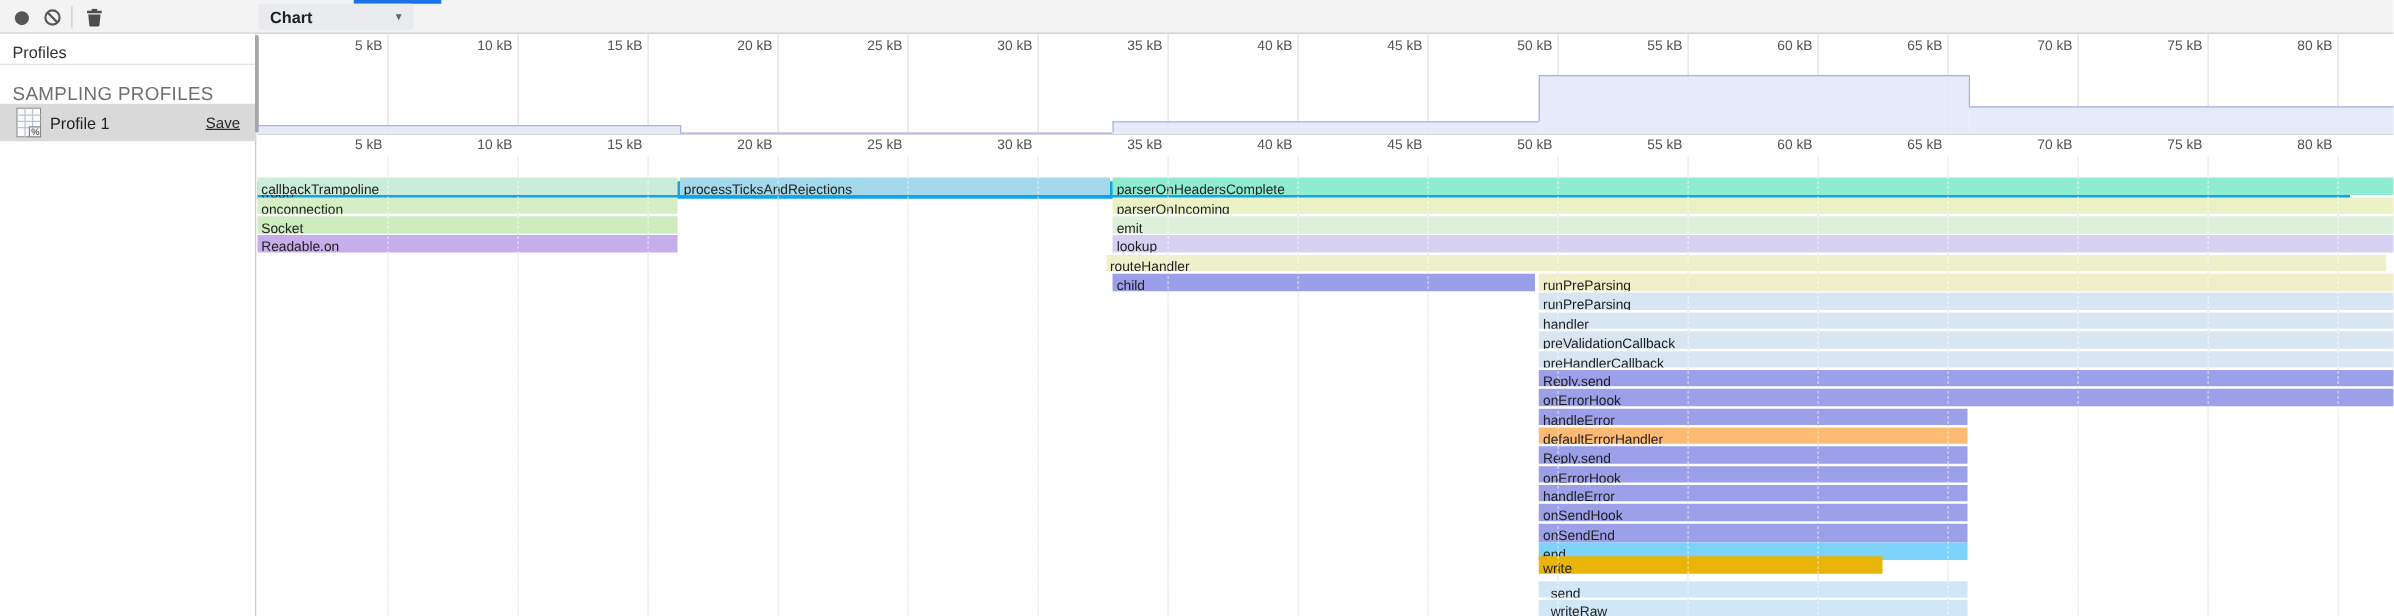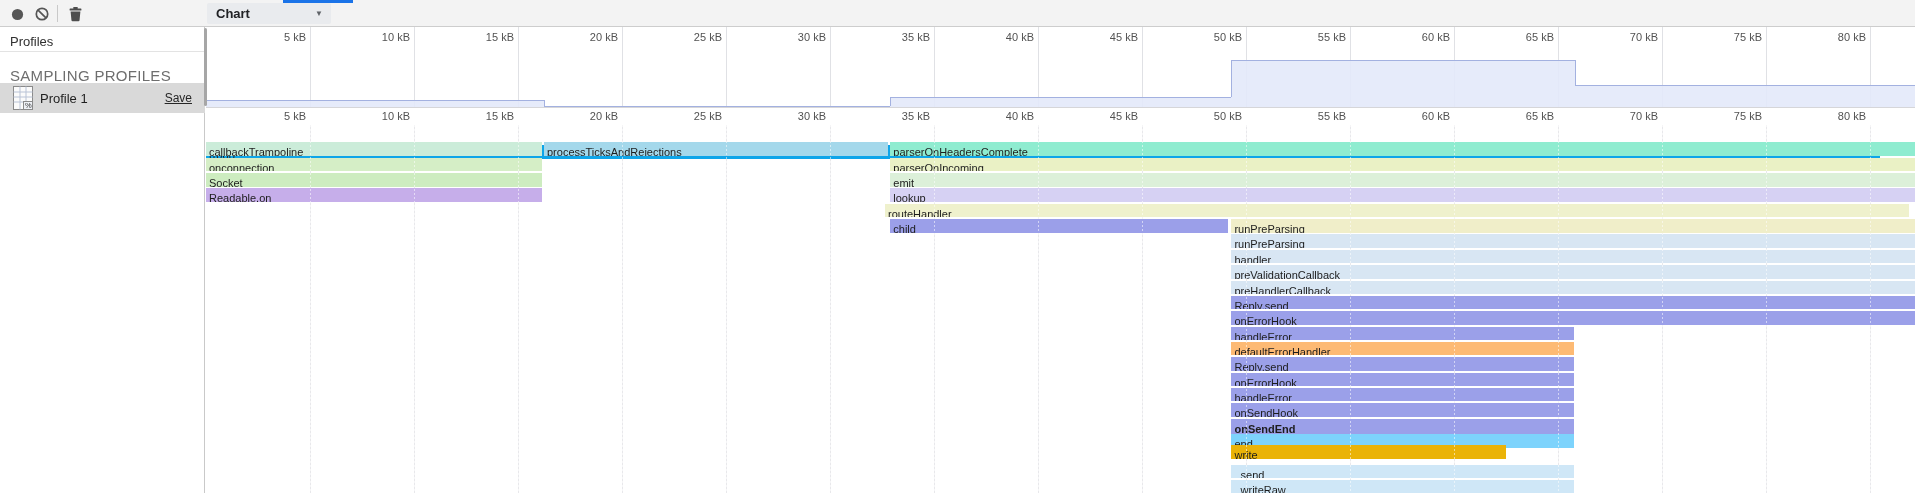--- a/index.html
+++ b/index.html
@@ -182,21 +182,21 @@
       <div class="flame-bar" style="left: 1231.44px; top: 265.15px; width: 683.32px; height: 13.5px; background: rgb(216, 230, 243);"><span>preValidationCallback</span></div>
       <div class="flame-bar" style="left: 1231.44px; top: 280.5px; width: 683.32px; height: 13.5px; background: rgb(216, 230, 243);"><span>preHandlerCallback</span></div>
       <div class="flame-bar" style="left: 1231.44px; top: 295.85px; width: 683.32px; height: 13.5px; background: rgb(155, 160, 233);"><span>Reply.send</span></div>
       <div class="flame-bar" style="left: 1231.44px; top: 311.2px; width: 683.32px; height: 13.5px; background: rgb(155, 160, 233);"><span>onErrorHook</span></div>
       <div class="flame-bar" style="left: 1231.44px; top: 326.55px; width: 342.2px; height: 13.5px; background: rgb(155, 160, 233);"><span>handleError</span></div>
       <div class="flame-bar" style="left: 1231.44px; top: 341.9px; width: 342.2px; height: 13.5px; background: #fdba74;"><span>defaultErrorHandler</span></div>
       <div class="flame-bar" style="left: 1231.44px; top: 357.25px; width: 342.2px; height: 13.5px; background: rgb(155, 160, 233);"><span>Reply.send</span></div>
       <div class="flame-bar" style="left: 1231.44px; top: 372.6px; width: 342.2px; height: 13.5px; background: rgb(155, 160, 233);"><span>onErrorHook</span></div>
       <div class="flame-bar" style="left: 1231.44px; top: 387.95px; width: 342.2px; height: 13.5px; background: rgb(155, 160, 233);"><span>handleError</span></div>
       <div class="flame-bar" style="left: 1231.44px; top: 403.3px; width: 342.2px; height: 13.5px; background: rgb(155, 160, 233);"><span>onSendHook</span></div>
-      <div class="flame-bar" style="left: 1231.44px; top: 418.65px; width: 342.2px; height: 15px; background: rgb(155, 160, 233); font-weight: bold;"><span>onSendEnd</span></div>
+      <div class="flame-bar" style="left: 1231.44px; top: 418.65px; width: 342.2px; height: 15px; background: rgb(155, 160, 233);"><span>onSendEnd</span></div>
       <div class="flame-bar" style="left: 1231.44px; top: 434px; width: 342.2px; height: 13.5px; background: #7dd3fc;"><span>end</span></div>
       <div class="flame-bar" style="left: 1231.44px; top: 445px; width: 275px; height: 13.5px; background: #eab308;"><span>write_</span></div>
       <div class="flame-bar" style="left: 1231.44px; top: 464.7px; width: 342.2px; height: 13.5px; background: rgb(207, 231, 247);"><span>_send</span></div>
       <div class="flame-bar" style="left: 1231.44px; top: 480.05px; width: 342.2px; height: 13.5px; background: rgb(207, 231, 247);"><span>_writeRaw</span></div>
       <div class="dashline" style="left: 310px; top: 125px; height: 368px;"></div>
       <div class="dashline" style="left: 414px; top: 125px; height: 368px;"></div>
       <div class="dashline" style="left: 518px; top: 125px; height: 368px;"></div>
       <div class="dashline" style="left: 622px; top: 125px; height: 368px;"></div>
       <div class="dashline" style="left: 726px; top: 125px; height: 368px;"></div>
       <div class="dashline" style="left: 830px; top: 125px; height: 368px;"></div>

